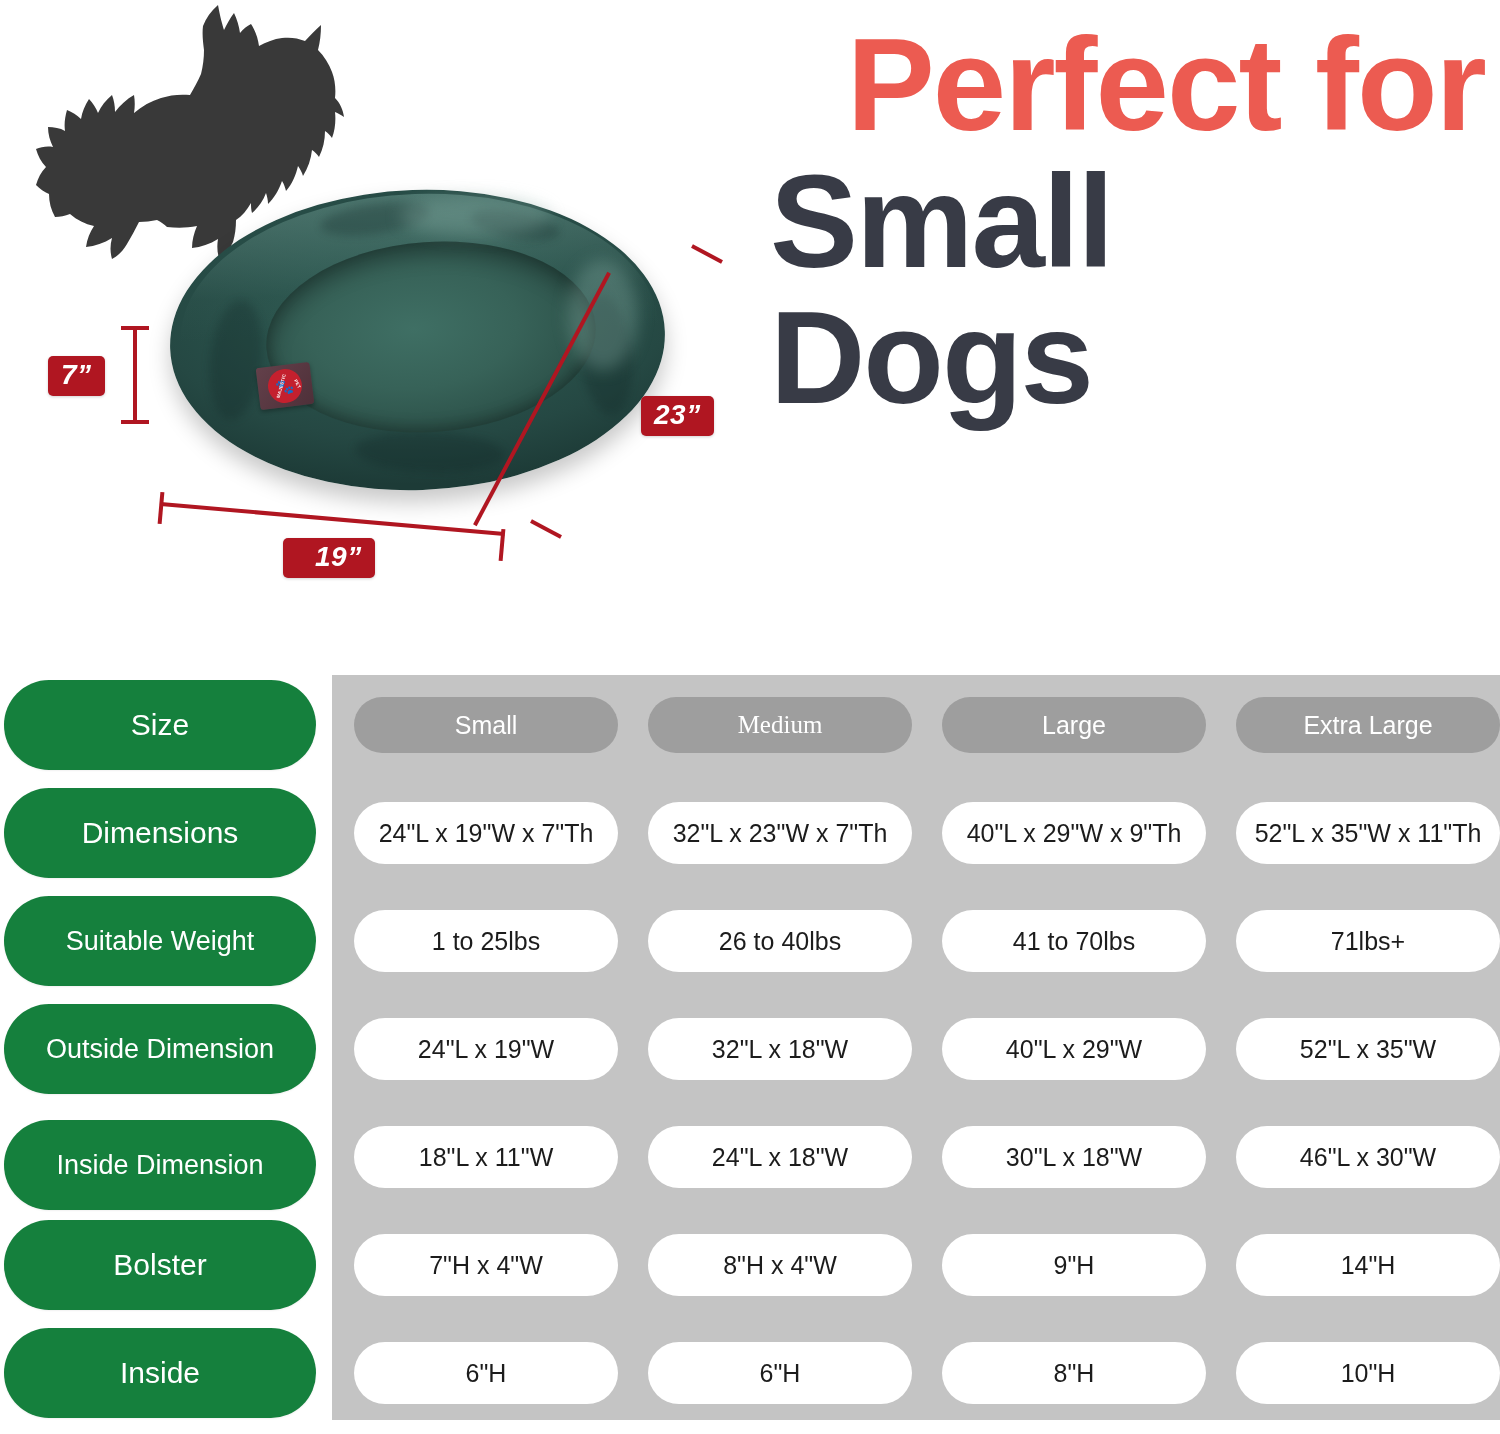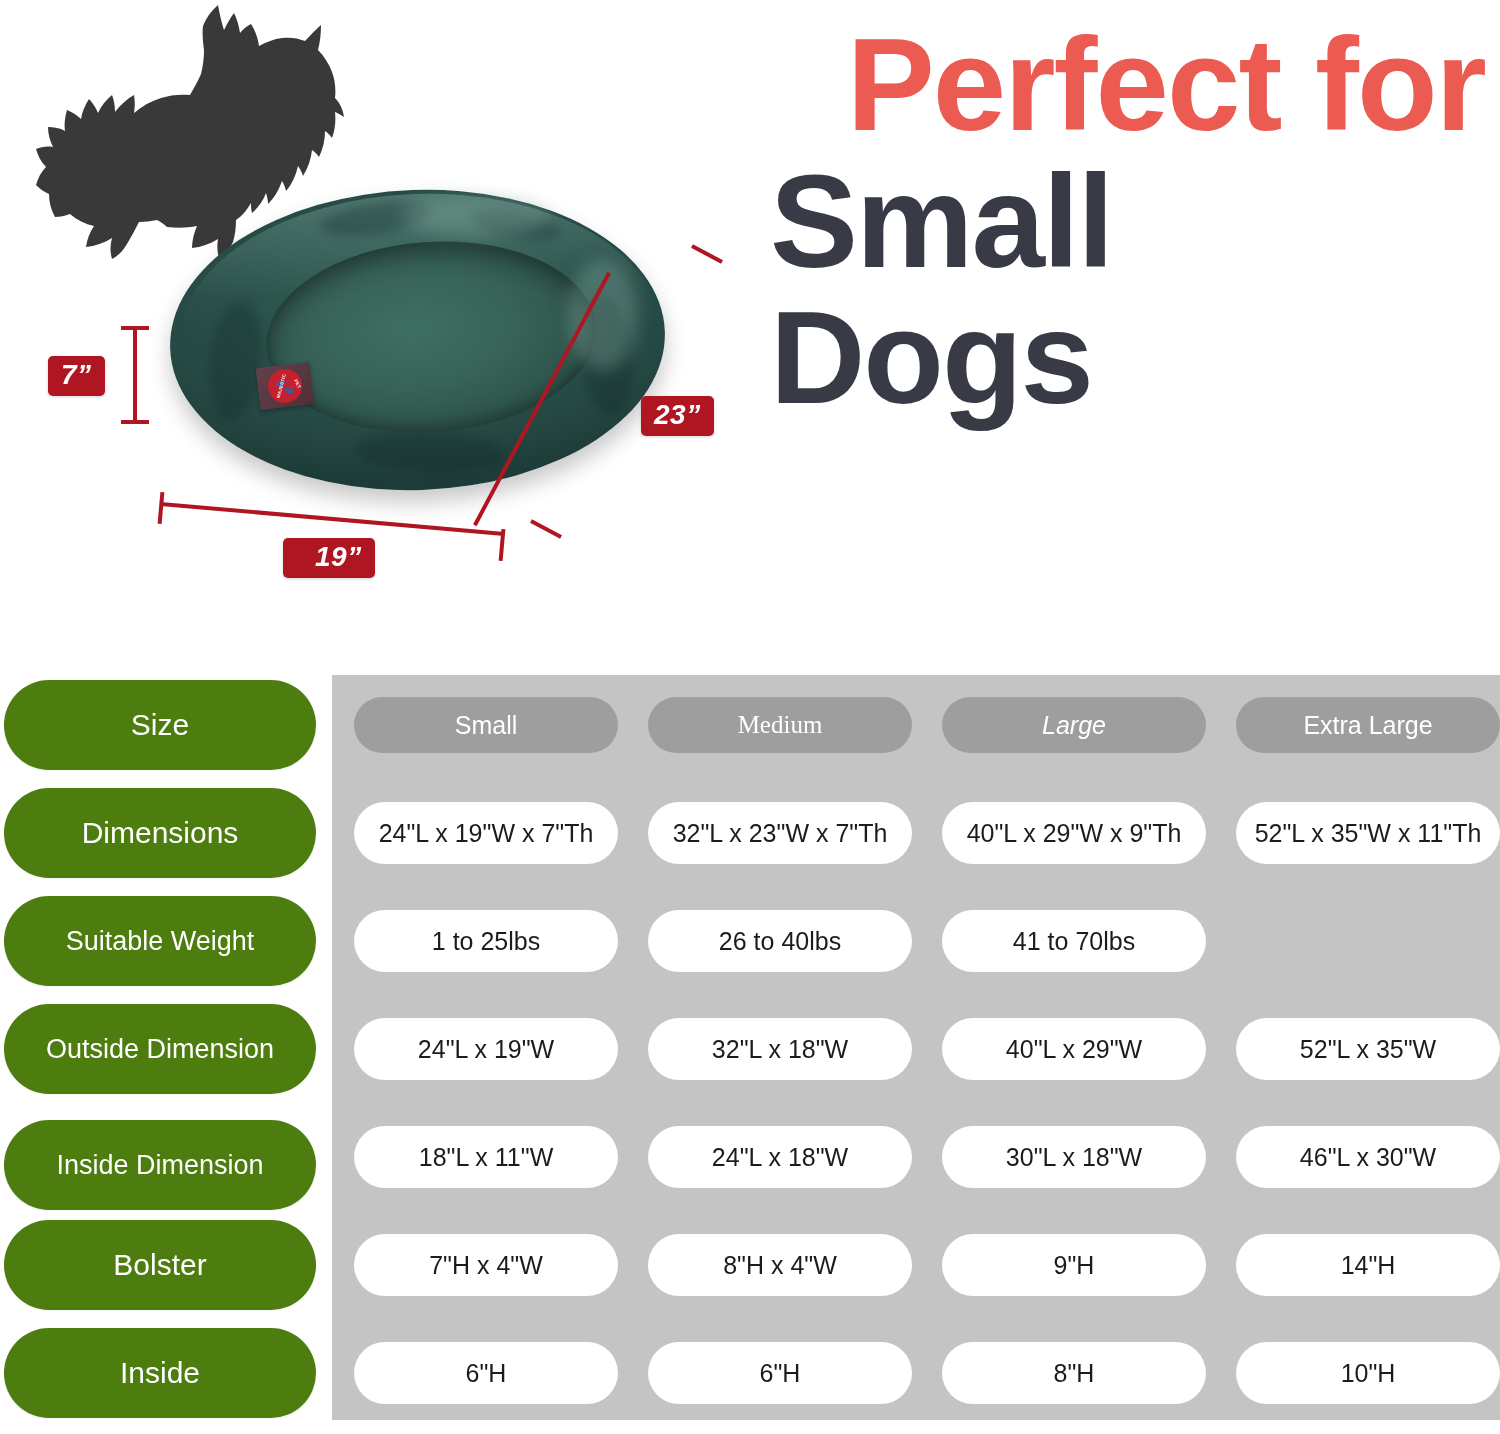--- a/index.html
+++ b/index.html
@@ -190,21 +190,21 @@
     position: absolute;
     left: 0; top: 20px;
     width: 320px;
     height: 745px;
   }
   .row-label {
     position: absolute;
     left: 4px;
     width: 312px;
     height: 90px;
-    background: #4d7c0f;
+    background: #15803d;
     border-radius: 45px;
     color: #ffffff;
     font-size: 30px;
     display: flex;
     align-items: center;
     justify-content: center;
     text-align: center;
     padding: 0 10px;
     white-space: nowrap;
     box-shadow: 0 1px 2px rgba(0,0,0,0.06);
@@ -336,29 +336,30 @@
       <div class="hl-line hl-1">Perfect for</div>
       <div class="hl-line hl-2">Small</div>
       <div class="hl-line hl-3">Dogs</div>
     </div>
   </div>
 
   <div id="spec-table">
     <div id="grid-panel">
         <div class="hdr-cell" style="left: 22px; width: 264px; top: 22px;">Small</div>
         <div class="hdr-cell" style="left: 316px; width: 264px; top: 22px; font-family: Liberation Serif, serif;">Medium</div>
-        <div class="hdr-cell" style="left: 610px; width: 264px; top: 22px; font-style: italic;">Large</div>
+        <div class="hdr-cell" style="left: 610px; width: 264px; top: 22px;">Large</div>
         <div class="hdr-cell" style="left: 904px; width: 264px; top: 22px;">Extra Large</div>
         <div class="val-cell" style="left: 22px; width: 264px; top: 127px;">24"L x 19"W x 7"Th</div>
         <div class="val-cell" style="left: 316px; width: 264px; top: 127px;">32"L x 23"W x 7"Th</div>
         <div class="val-cell" style="left: 610px; width: 264px; top: 127px;">40"L x 29"W x 9"Th</div>
         <div class="val-cell" style="left: 904px; width: 264px; top: 127px;">52"L x 35"W x 11"Th</div>
         <div class="val-cell" style="left: 22px; width: 264px; top: 235px;">1 to 25lbs</div>
         <div class="val-cell" style="left: 316px; width: 264px; top: 235px;">26 to 40lbs</div>
         <div class="val-cell" style="left: 610px; width: 264px; top: 235px;">41 to 70lbs</div>
+        <div class="val-cell" style="left: 904px; width: 264px; top: 235px;">71lbs+</div>
         <div class="val-cell" style="left: 22px; width: 264px; top: 343px;">24"L x 19"W</div>
         <div class="val-cell" style="left: 316px; width: 264px; top: 343px;">32"L x 18"W</div>
         <div class="val-cell" style="left: 610px; width: 264px; top: 343px;">40"L x 29"W</div>
         <div class="val-cell" style="left: 904px; width: 264px; top: 343px;">52"L x 35"W</div>
         <div class="val-cell" style="left: 22px; width: 264px; top: 451px;">18"L x 11"W</div>
         <div class="val-cell" style="left: 316px; width: 264px; top: 451px;">24"L x 18"W</div>
         <div class="val-cell" style="left: 610px; width: 264px; top: 451px;">30"L x 18"W</div>
         <div class="val-cell" style="left: 904px; width: 264px; top: 451px;">46"L x 30"W</div>
         <div class="val-cell" style="left: 22px; width: 264px; top: 559px;">7"H x 4"W</div>
         <div class="val-cell" style="left: 316px; width: 264px; top: 559px;">8"H x 4"W</div>

